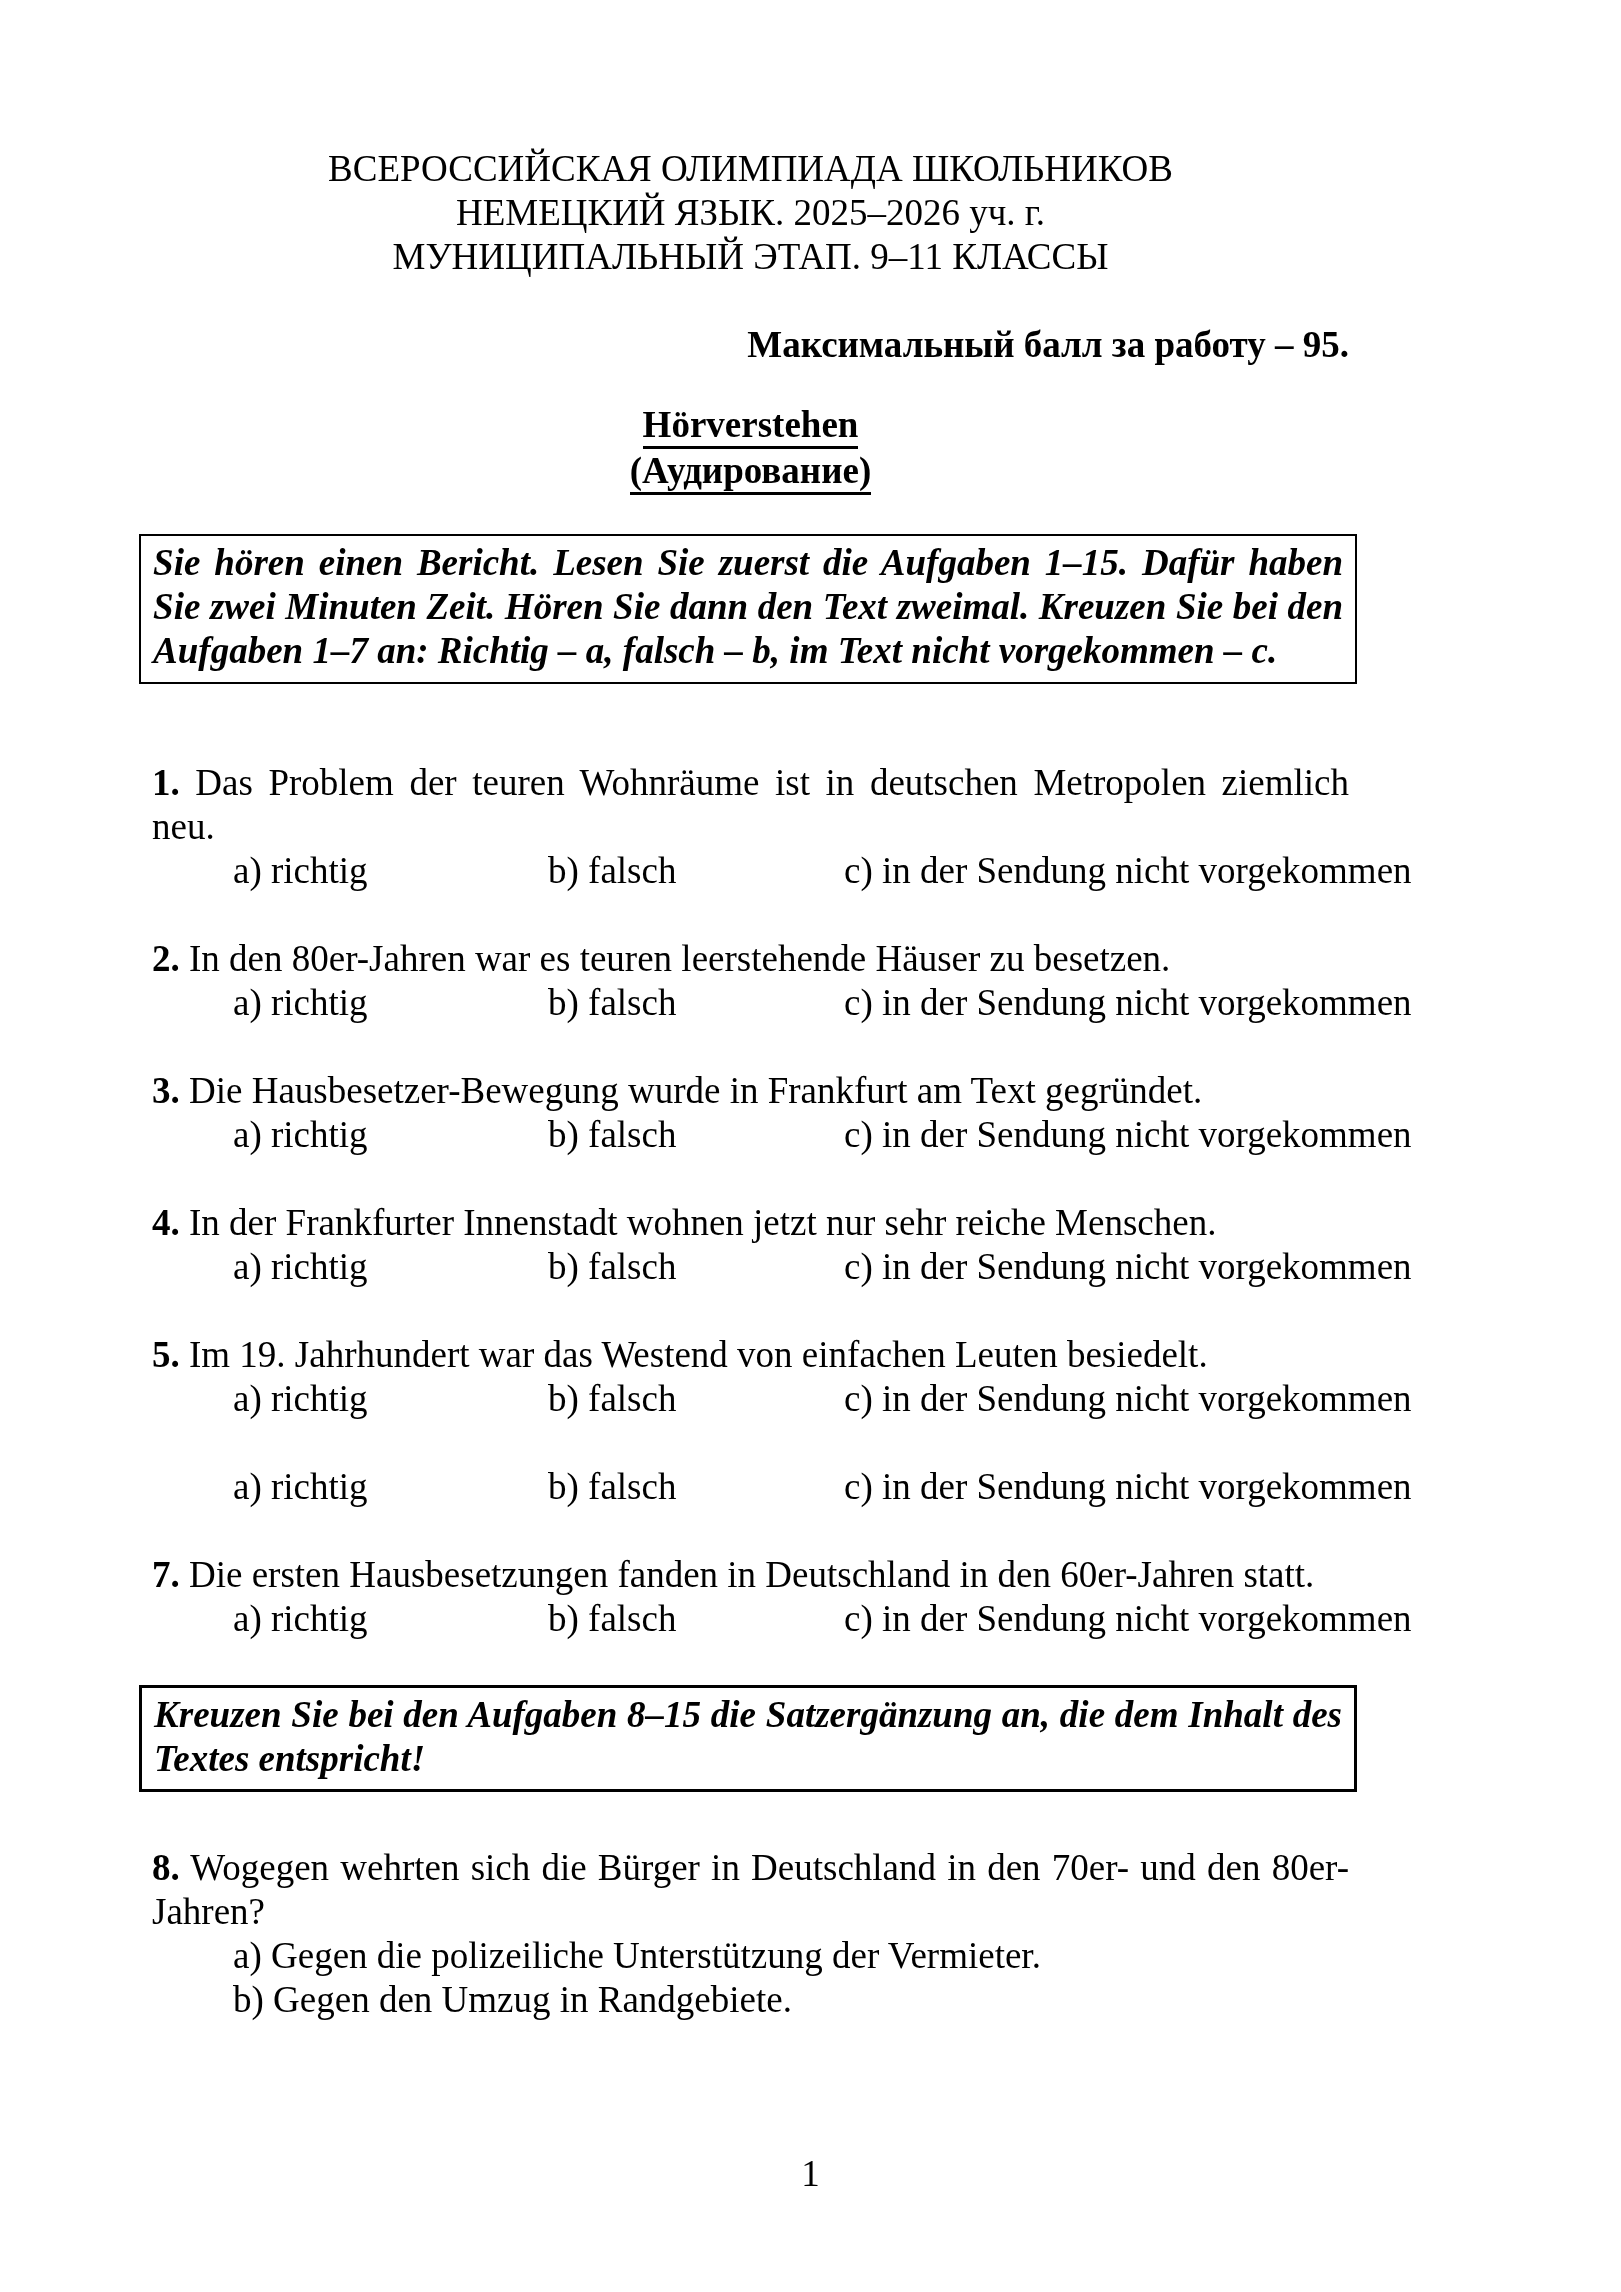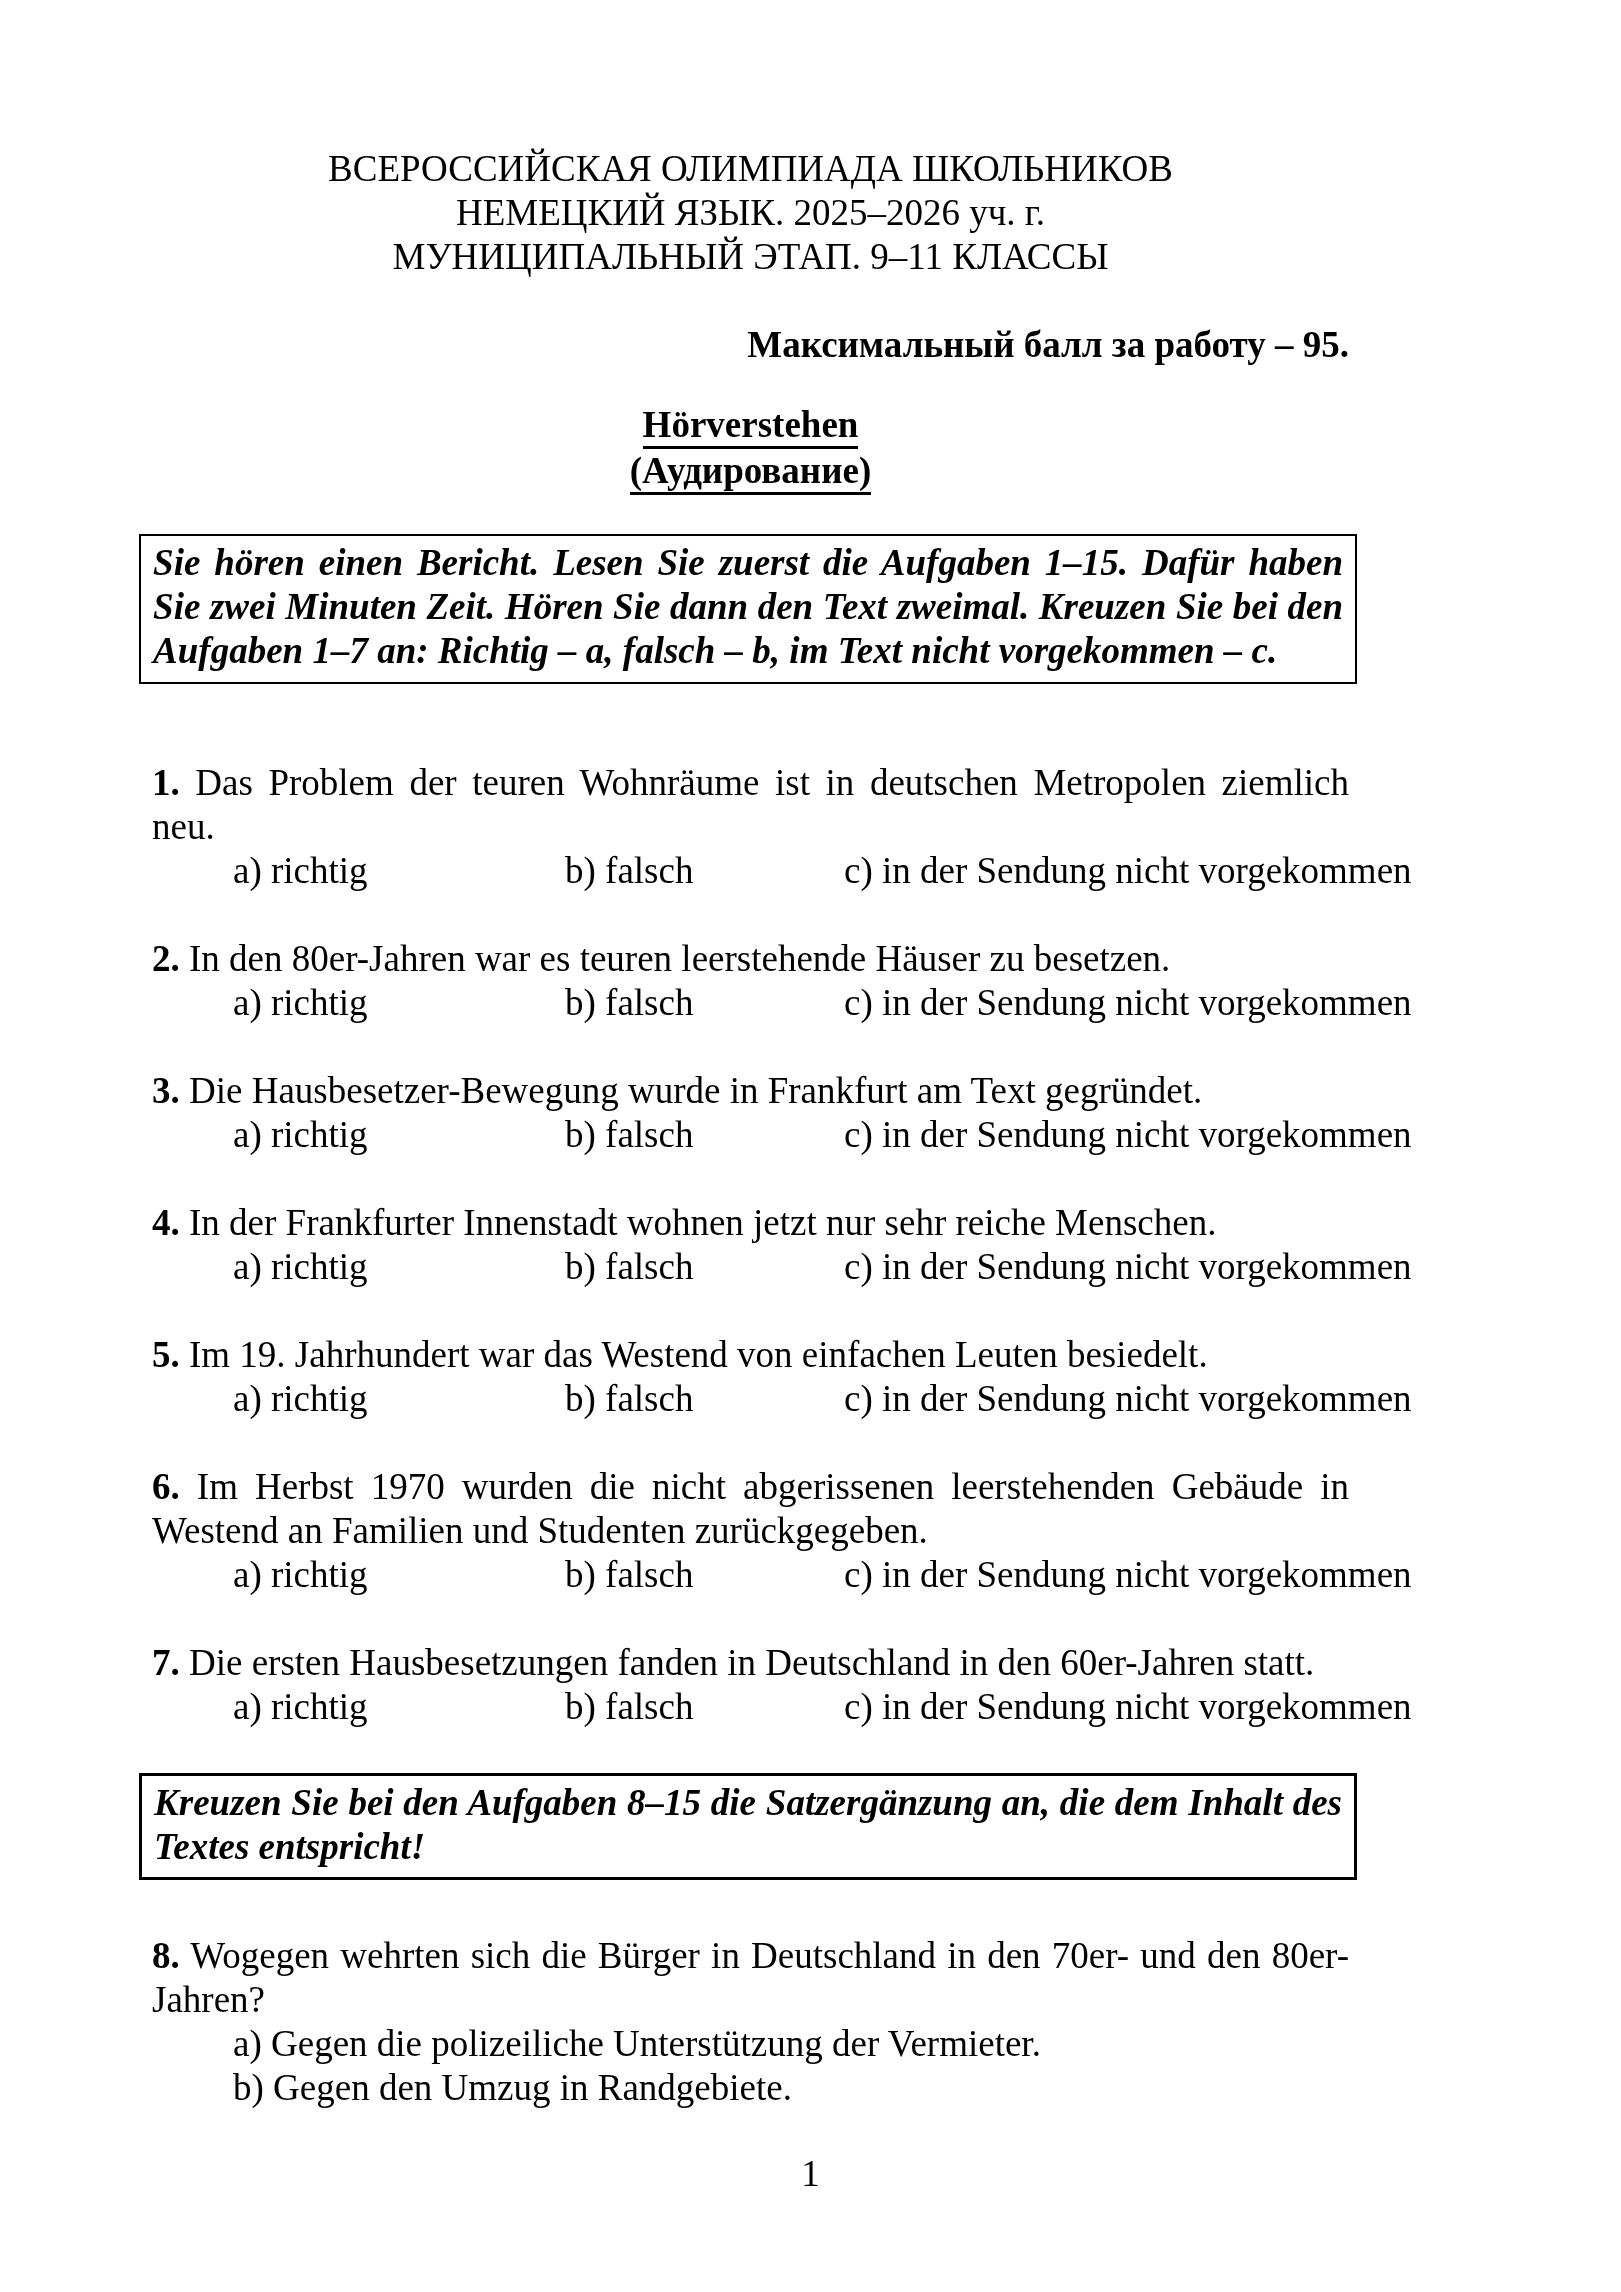--- a/index.html
+++ b/index.html
@@ -67,21 +67,21 @@
   .question { margin-bottom: 44px; }
   .q-line { text-align: justify; }
   .q-num { font-weight: bold; }
 
   .q-options {
     position: relative;
     height: 44px;
   }
   .opt { position: absolute; top: 0; white-space: nowrap; }
   .opt-a { left: 81px; }
-  .opt-b { left: 413px; }
+  .opt-b { left: 396px; }
   .opt-c { left: 692px; }
 
   .q8-block { margin-top: 54px; }
   .q8-option { margin-left: 81px; }
 
   .page-number {
     position: absolute;
     top: 2152px;
     left: 0;
     width: 1621px;
@@ -166,24 +166,20 @@
         <span>Im 19. Jahrhundert war das Westend von einfachen Leuten besiedelt.</span>
       </div>
       <div class="q-options">
         <span class="opt opt-a">a) richtig</span>
         <span class="opt opt-b">b) falsch</span>
         <span class="opt opt-c">c) in der Sendung nicht vorgekommen</span>
       </div>
     </div>
 
     <div class="question">
-      <div class="q-line">
-        <span class="q-num">6.</span>
-        <span>Im Herbst 1970 wurden die nicht abgerissenen leerstehenden Gebäude in Westend an Familien und Studenten zurückgegeben.</span>
-      </div>
       <div class="q-options">
         <span class="opt opt-a">a) richtig</span>
         <span class="opt opt-b">b) falsch</span>
         <span class="opt opt-c">c) in der Sendung nicht vorgekommen</span>
       </div>
     </div>
 
     <div class="question">
       <div class="q-line">
         <span class="q-num">7.</span>

